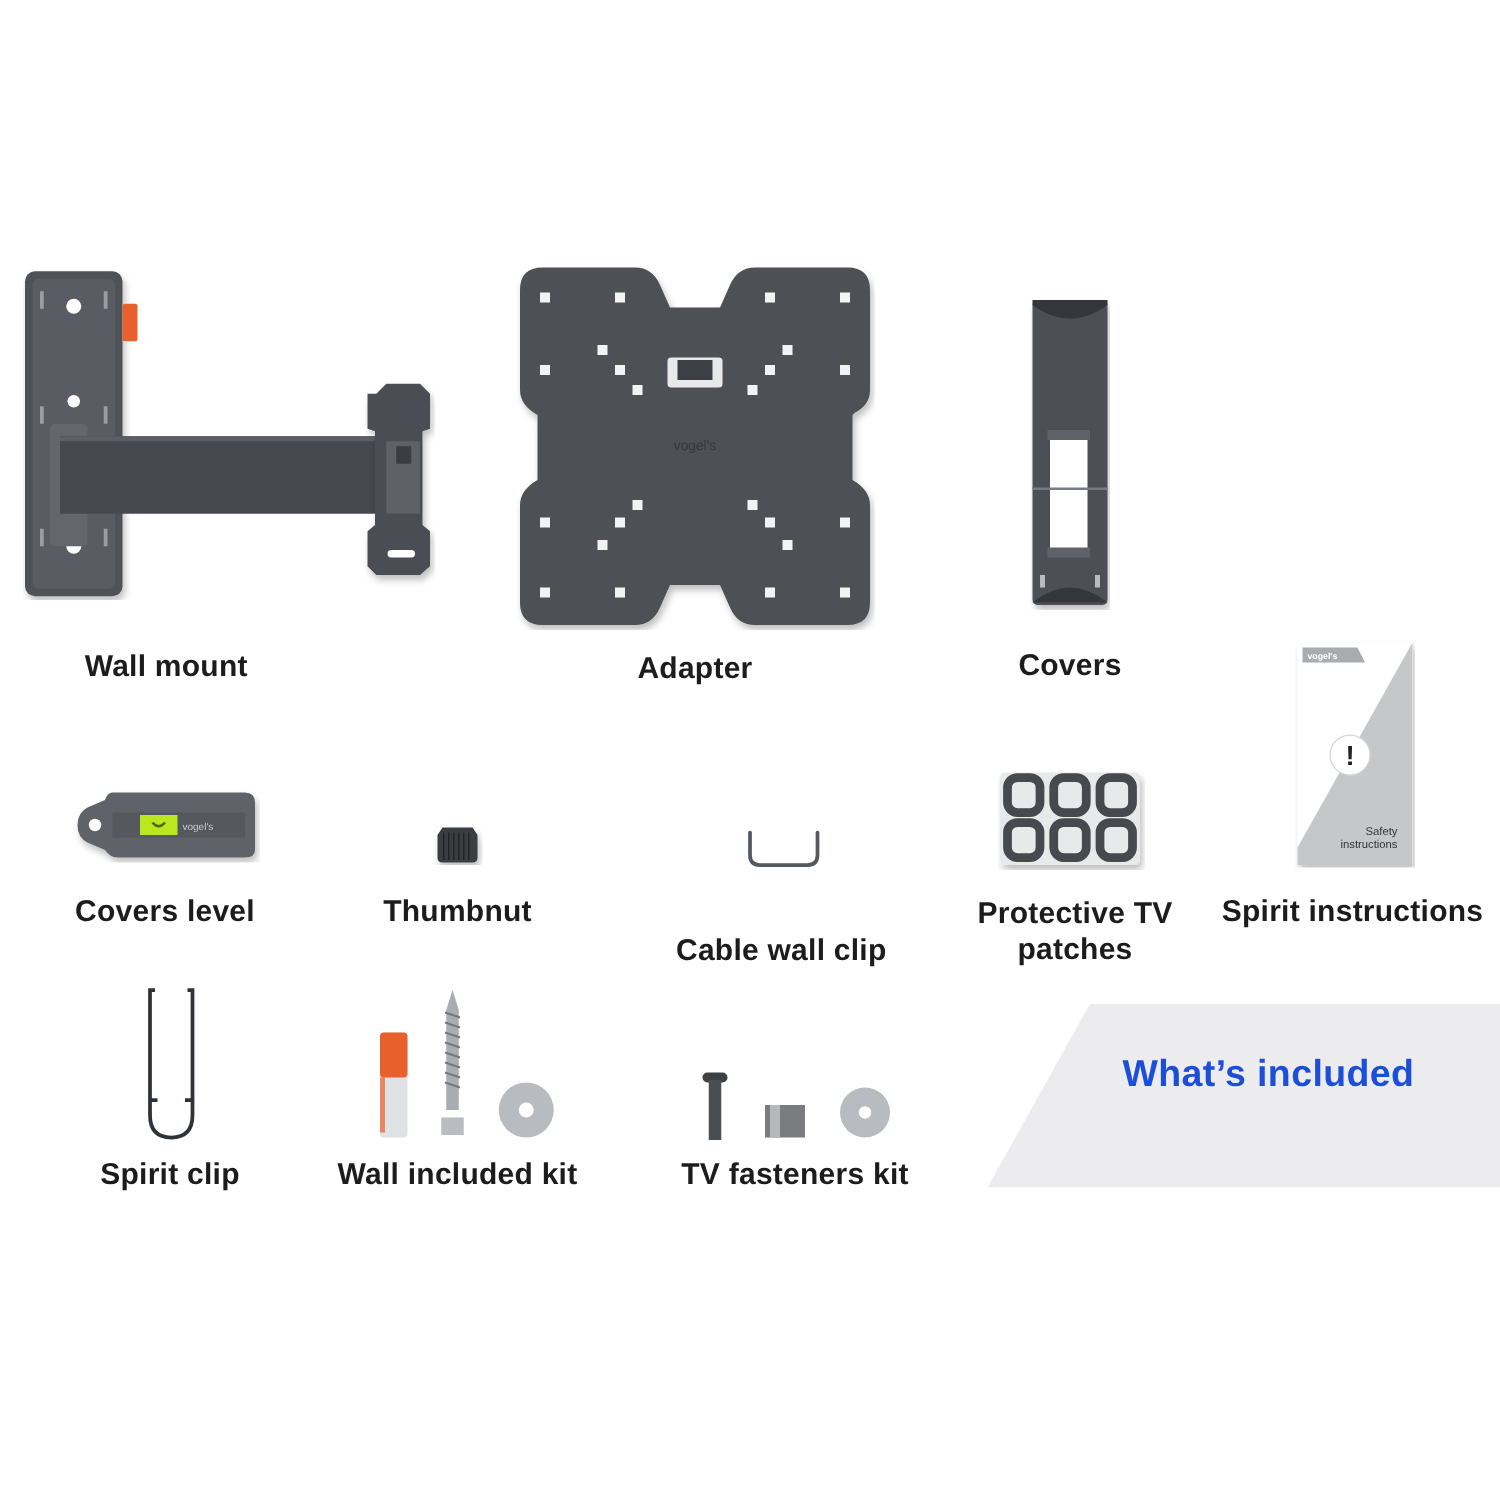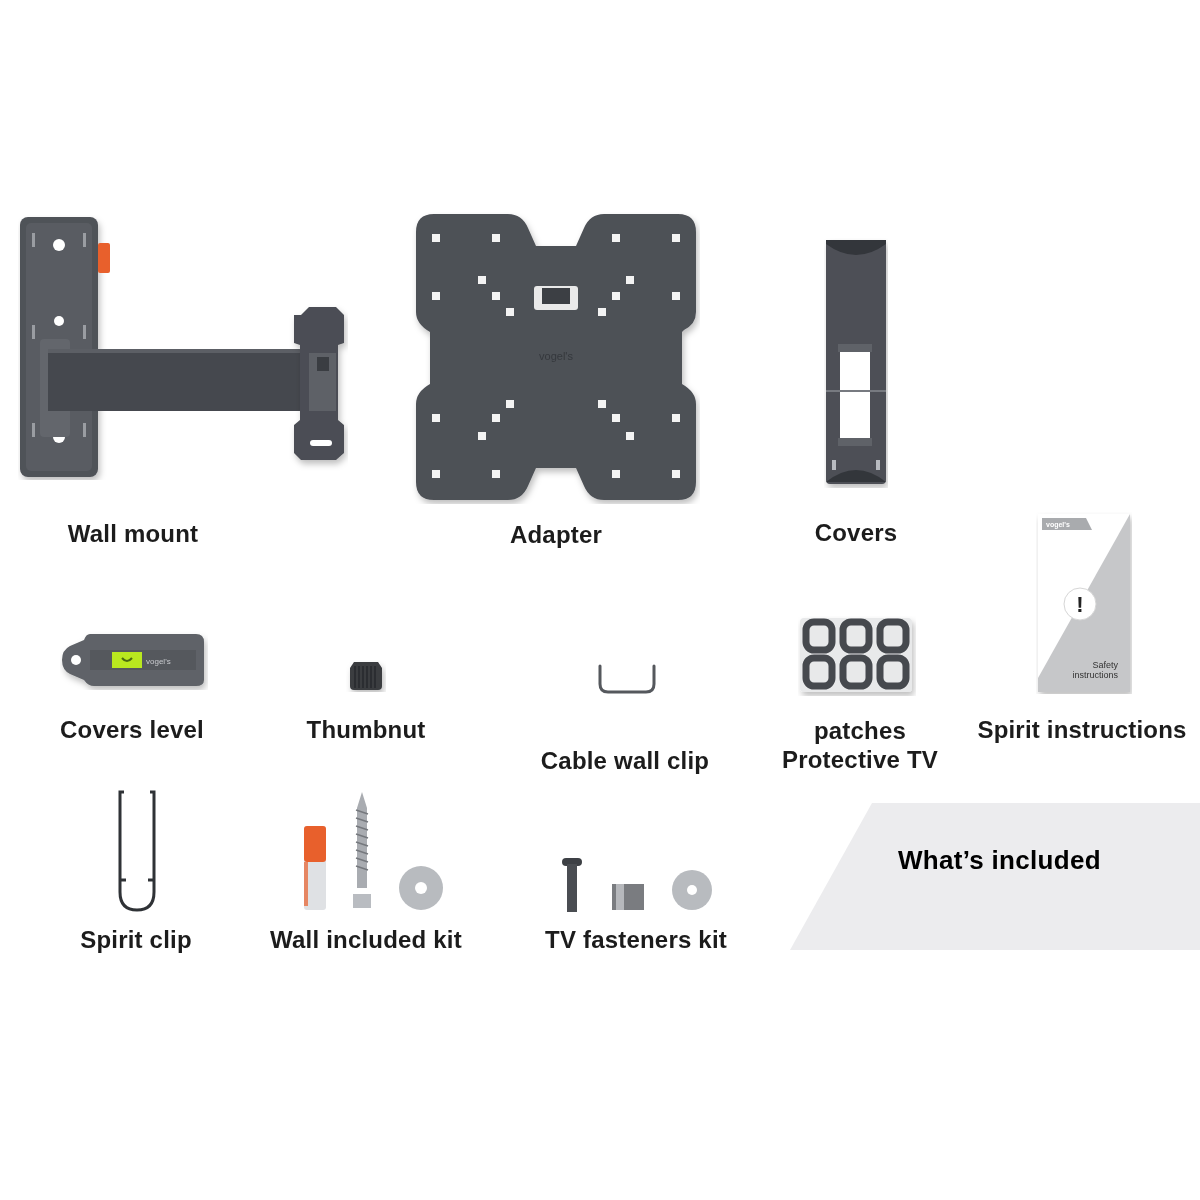--- a/index.html
+++ b/index.html
@@ -2,21 +2,21 @@
 <html><head>
 <meta charset="utf-8">
 <style>
   html, body { margin:0; padding:0; background:#ffffff; }
   body { width:1200px; height:1200px; position:relative; overflow:hidden; font-family:"Liberation Sans", "DejaVu Sans", sans-serif; color:#1a1a1a; }
   .abs { position:absolute; }
   .label { position:absolute; font-size:24px; font-weight:700; color:#1c1c1c; text-align:center; white-space:nowrap; letter-spacing:0.2px; }
   .label.two { white-space:normal; line-height:29px; }
   svg { display:block; }
   .banner { position:absolute; left:790px; top:803px; width:410px; height:147px; background:#ececee; clip-path:polygon(20% 0, 100% 0, 100% 100%, 0 100%); }
-  .banner-title { position:absolute; left:898px; top:842px; font-size:26px; font-weight:700; line-height:36px; color:#000000; letter-spacing:0.3px; }
+  .banner-title { position:absolute; left:898px; top:842px; font-size:30px; font-weight:700; line-height:36px; color:#1d4ed8; letter-spacing:0.3px; }
 </style>
 </head>
 <body>
 
 <div class="abs" style="left:18px;top:215px;width:330px;height:265px;">
   <svg width="330" height="265" viewBox="0 0 330 265">
     <defs>
       <filter id="sh" x="-10%" y="-10%" width="130%" height="130%">
           <feDropShadow dx="2" dy="4" stdDeviation="3" flood-color="#000" flood-opacity="0.25"></feDropShadow>
         </filter>
@@ -154,22 +154,22 @@
       <rect x="8" y="6" width="26" height="28" rx="8"></rect>
       <rect x="45" y="6" width="26" height="28" rx="8"></rect>
       <rect x="82" y="6" width="26" height="28" rx="8"></rect>
       <rect x="8" y="42" width="26" height="28" rx="8"></rect>
       <rect x="45" y="42" width="26" height="28" rx="8"></rect>
       <rect x="82" y="42" width="26" height="28" rx="8"></rect>
     </g>
   </svg>
 </div>
 <div class="label two" style="left:760px;top:716px;width:200px;">
+  <div>Protective TV</div>
   <div>patches</div>
-  <div>Protective TV</div>
 </div>
 
 <div class="label" style="left:972px;top:716px;width:220px;">Spirit instructions</div>
 
 <div class="abs" style="left:116px;top:786px;width:42px;height:128px;">
   <svg width="42" height="128" viewBox="0 0 42 128">
     <path d="M8 6 L4 6 L4 106 Q4 124 21 124 Q38 124 38 106 L38 6 L34 6" stroke="#2f3236" stroke-width="3" fill="none"></path>
     <line x1="4" y1="94" x2="10" y2="94" stroke="#2f3236" stroke-width="3"></line>
     <line x1="32" y1="94" x2="38" y2="94" stroke="#2f3236" stroke-width="3"></line>
   </svg>

